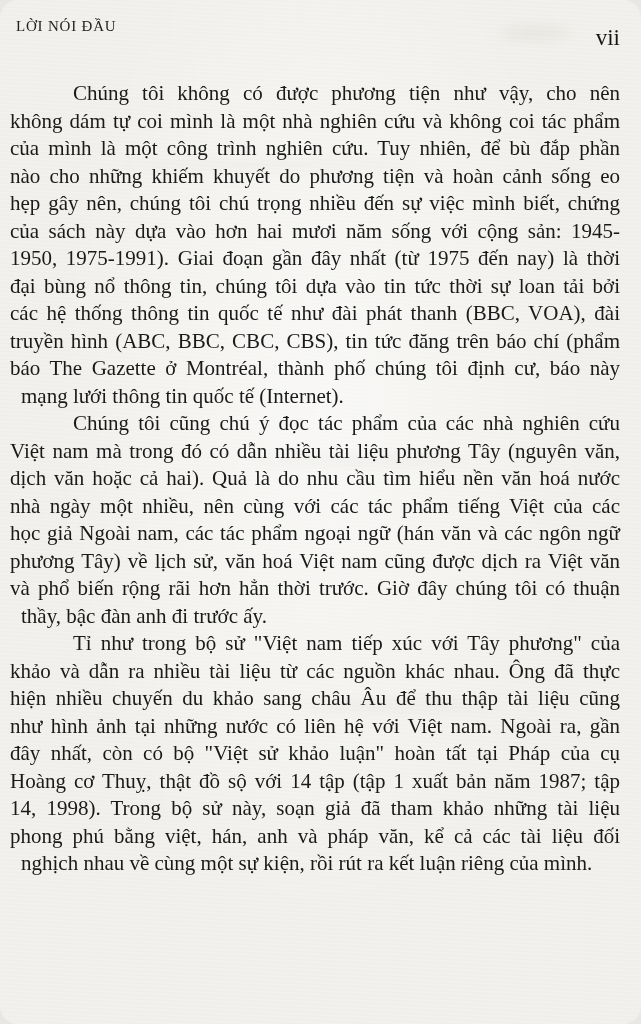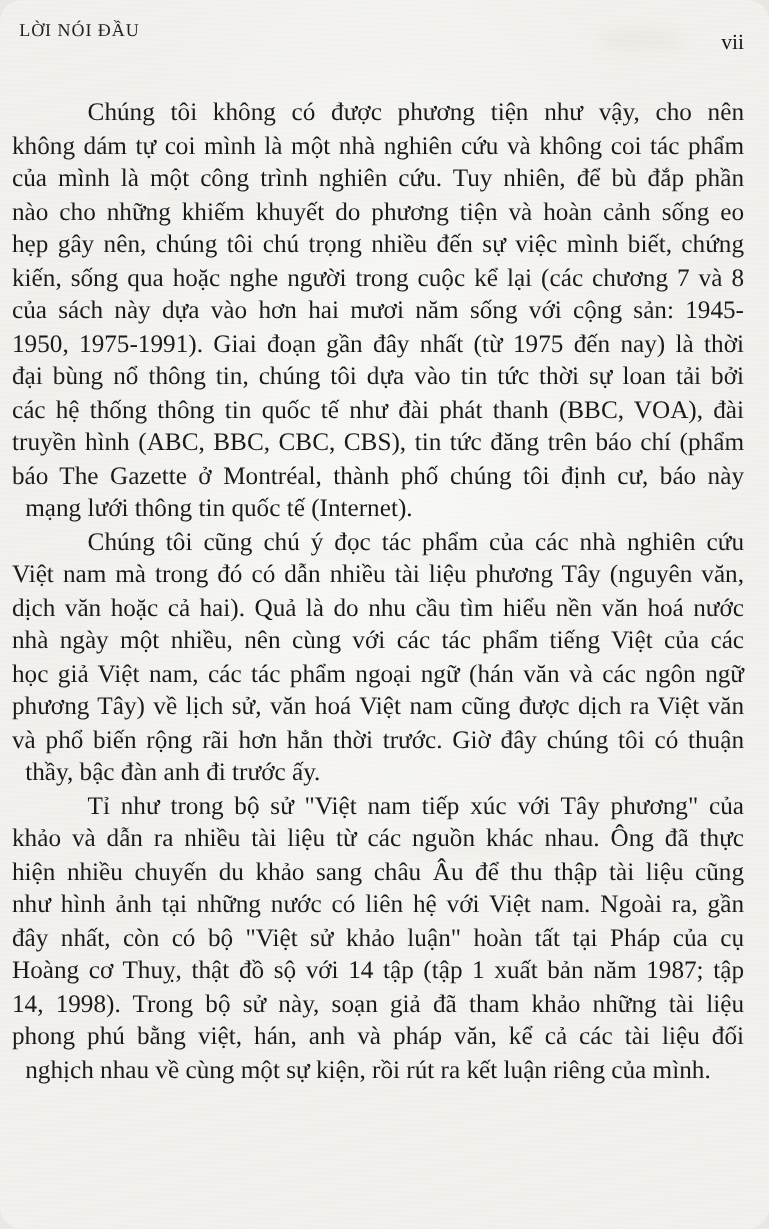--- a/index.html
+++ b/index.html
@@ -41,21 +41,21 @@
   .running-header{
     position:absolute;
     top:18px;left:16px;
     font-size:15px;
     letter-spacing:0.8px;
     color:#1f1f1f;
   }
   .page-number{
     position:absolute;
     top:25px;right:21px;
-    font-size:18px;
+    font-size:23px;
     color:#161616;
   }
   .body-text{
     position:absolute;
     top:80px;left:10px;
     width:610px;
   }
   .paragraph{margin:0;padding:0;}
   .line{
     font-size:21px;
@@ -81,35 +81,34 @@
 
   <div class="page-number">vii</div>
 
   <div class="body-text">
       <div class="paragraph">
         <div class="line first">Chúng tôi không có được phương tiện như vậy, cho nên</div>
         <div class="line">không dám tự coi mình là một nhà nghiên cứu và không coi tác phẩm</div>
         <div class="line">của mình là một công trình nghiên cứu. Tuy nhiên, để bù đắp phần</div>
         <div class="line">nào cho những khiếm khuyết do phương tiện và hoàn cảnh sống eo</div>
         <div class="line">hẹp gây nên, chúng tôi chú trọng nhiều đến sự việc mình biết, chứng</div>
-        <div class="line">kiến, sống qua hoặc nghe người trong cuộc kể lại (các chương 7 và 8</div>
         <div class="line">của sách này dựa vào hơn hai mươi năm sống với cộng sản: 1945-</div>
         <div class="line">1950, 1975-1991). Giai đoạn gần đây nhất (từ 1975 đến nay) là thời</div>
         <div class="line">đại bùng nổ thông tin, chúng tôi dựa vào tin tức thời sự loan tải bởi</div>
         <div class="line">các hệ thống thông tin quốc tế như đài phát thanh (BBC, VOA), đài</div>
         <div class="line">truyền hình (ABC, BBC, CBC, CBS), tin tức đăng trên báo chí (phẩm</div>
         <div class="line">báo The Gazette ở Montréal, thành phố chúng tôi định cư, báo này</div>
         <div class="line last">mạng lưới thông tin quốc tế (Internet).</div>
       </div>
       <div class="paragraph">
         <div class="line first">Chúng tôi cũng chú ý đọc tác phẩm của các nhà nghiên cứu</div>
         <div class="line">Việt nam mà trong đó có dẫn nhiều tài liệu phương Tây (nguyên văn,</div>
         <div class="line">dịch văn hoặc cả hai). Quả là do nhu cầu tìm hiểu nền văn hoá nước</div>
         <div class="line">nhà ngày một nhiều, nên cùng với các tác phẩm tiếng Việt của các</div>
-        <div class="line">học giả Việt nam, các tác phẩm ngoại ngữ (hán văn và các ngôn ngữ</div>
+        <div class="line">học giả Ngoài nam, các tác phẩm ngoại ngữ (hán văn và các ngôn ngữ</div>
         <div class="line">phương Tây) về lịch sử, văn hoá Việt nam cũng được dịch ra Việt văn</div>
         <div class="line">và phổ biến rộng rãi hơn hẳn thời trước. Giờ đây chúng tôi có thuận</div>
         <div class="line last">thầy, bậc đàn anh đi trước ấy.</div>
       </div>
       <div class="paragraph">
         <div class="line first">Tỉ như trong bộ sử "Việt nam tiếp xúc với Tây phương" của</div>
         <div class="line">khảo và dẫn ra nhiều tài liệu từ các nguồn khác nhau. Ông đã thực</div>
         <div class="line">hiện nhiều chuyến du khảo sang châu Âu để thu thập tài liệu cũng</div>
         <div class="line">như hình ảnh tại những nước có liên hệ với Việt nam. Ngoài ra, gần</div>
         <div class="line">đây nhất, còn có bộ "Việt sử khảo luận" hoàn tất tại Pháp của cụ</div>

